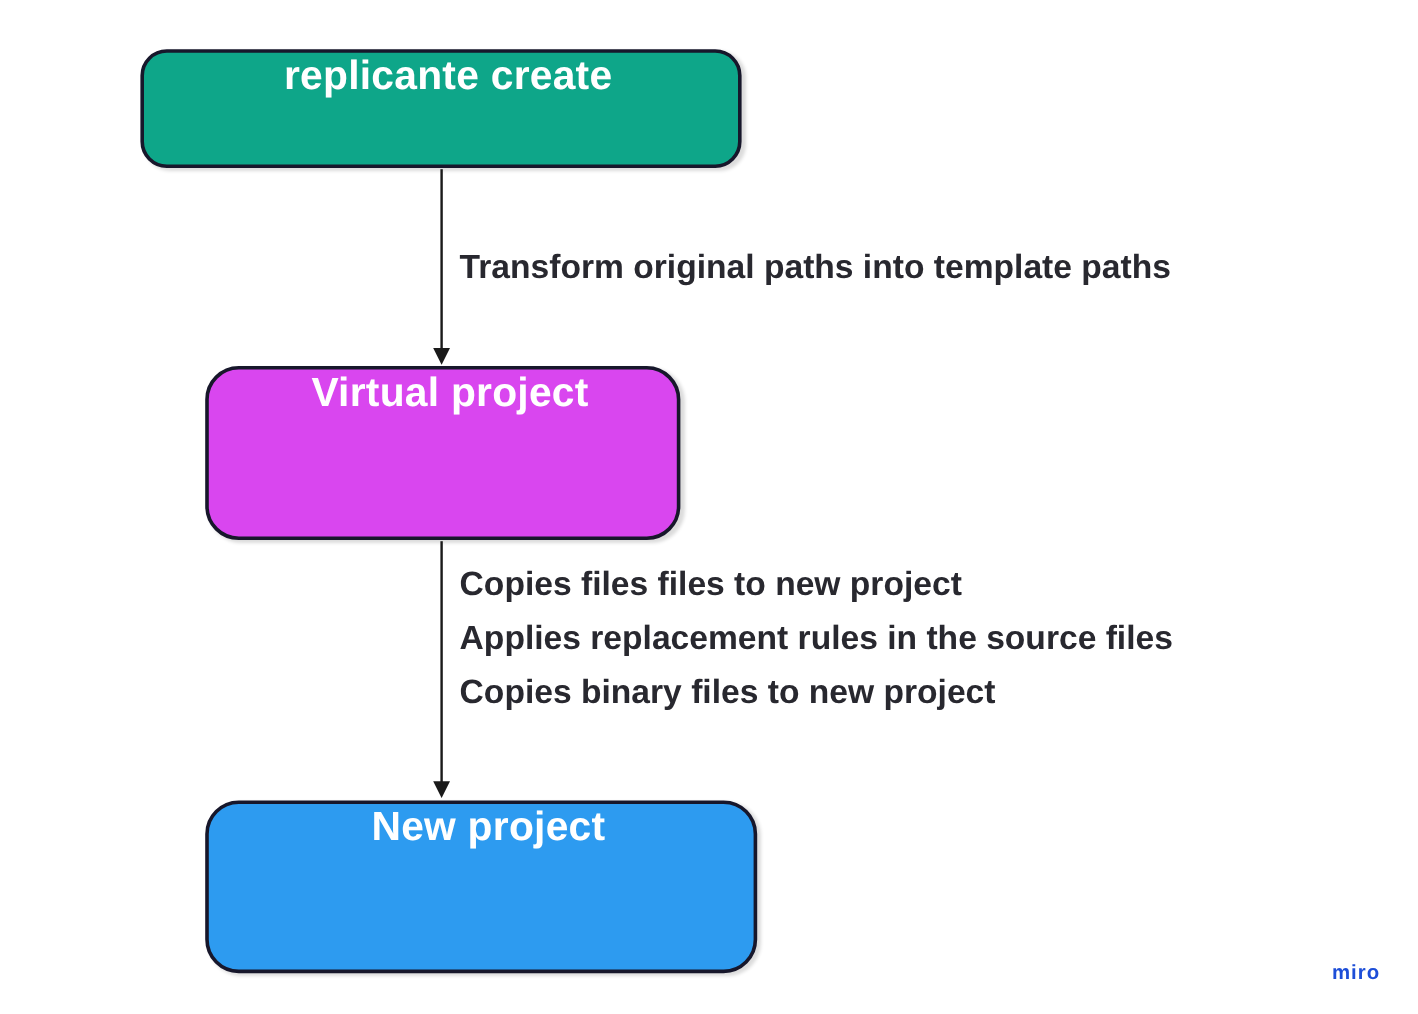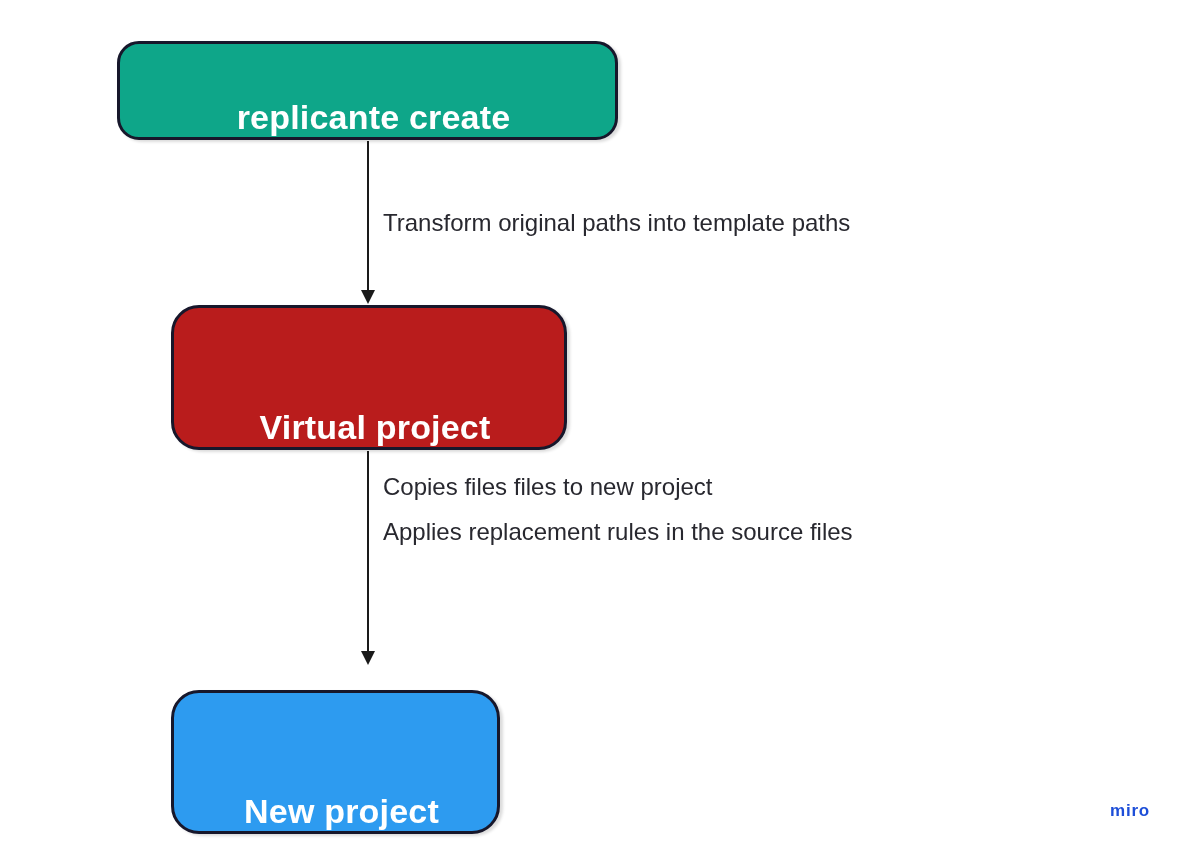--- a/index.html
+++ b/index.html
@@ -12,21 +12,21 @@
     position: relative;
     width: 1182px;
     height: 845px;
     background: #ffffff;
     overflow: hidden;
   }
   .node {
     position: absolute;
     border: 3px solid #17172b;
     display: flex;
-    align-items: flex-end;
+    align-items: flex-start;
     justify-content: center;
     box-sizing: border-box;
     box-shadow: 3px 2px 3px rgba(0,0,0,0.14);
     cursor: pointer;
     padding-left: 12px;
   }
   .node-label {
     color: #ffffff;
     font-weight: 700;
     font-size: 34px;
@@ -43,24 +43,23 @@
   .node-mid {
     left: 171px;
     top: 305px;
     width: 396px;
     height: 145px;
     border-radius: 28px;
   }
   .node-bottom {
     left: 171px;
     top: 667px;
-    width: 329px;
+    width: 460px;
     height: 144px;
     border-radius: 28px;
-    margin-top: 23px;
   }
   .connector {
     position: absolute;
     left: 360px;
     width: 16px;
   }
   .connector-1 { top: 141px; height: 163px; }
   .connector-2 { top: 451px; height: 214px; }
   .arrow-line {
     position: absolute;
@@ -76,22 +75,22 @@
     bottom: 0;
     width: 0;
     height: 0;
     border-left: 7px solid transparent;
     border-right: 7px solid transparent;
     border-top: 14px solid #1a1a1a;
   }
   .edge-label {
     position: absolute;
     color: #28282f;
-    font-weight: 400;
-    font-size: 24px;
+    font-weight: 700;
+    font-size: 28px;
     white-space: nowrap;
     cursor: pointer;
   }
   .edge-label-1 {
     left: 383px;
     top: 206px;
     line-height: 34px;
   }
   .edge-label-2 {
     left: 383px;
@@ -117,32 +116,33 @@
     <span class="node-label">replicante create</span>
   </div>
 
   <div class="connector connector-1">
     <div class="arrow-line"></div>
     <div class="arrow-head"></div>
   </div>
 
   <div class="edge-label edge-label-1">Transform original paths into template paths</div>
 
-  <div class="node node-mid" style="background: #b91c1c;">
+  <div class="node node-mid" style="background: #d946ef;">
     <span class="node-label">Virtual project</span>
   </div>
 
   <div class="connector connector-2">
     <div class="arrow-line"></div>
     <div class="arrow-head"></div>
   </div>
 
   <div class="edge-label edge-label-2">
     <div>Copies files files to new project</div>
     <div>Applies replacement rules in the source files</div>
+    <div>Copies binary files to new project</div>
   </div>
 
   <div class="node node-bottom" style="background: rgb(45, 155, 240);">
     <span class="node-label">New project</span>
   </div>
 
   <div class="watermark">miro</div>
 
 </div>
 

